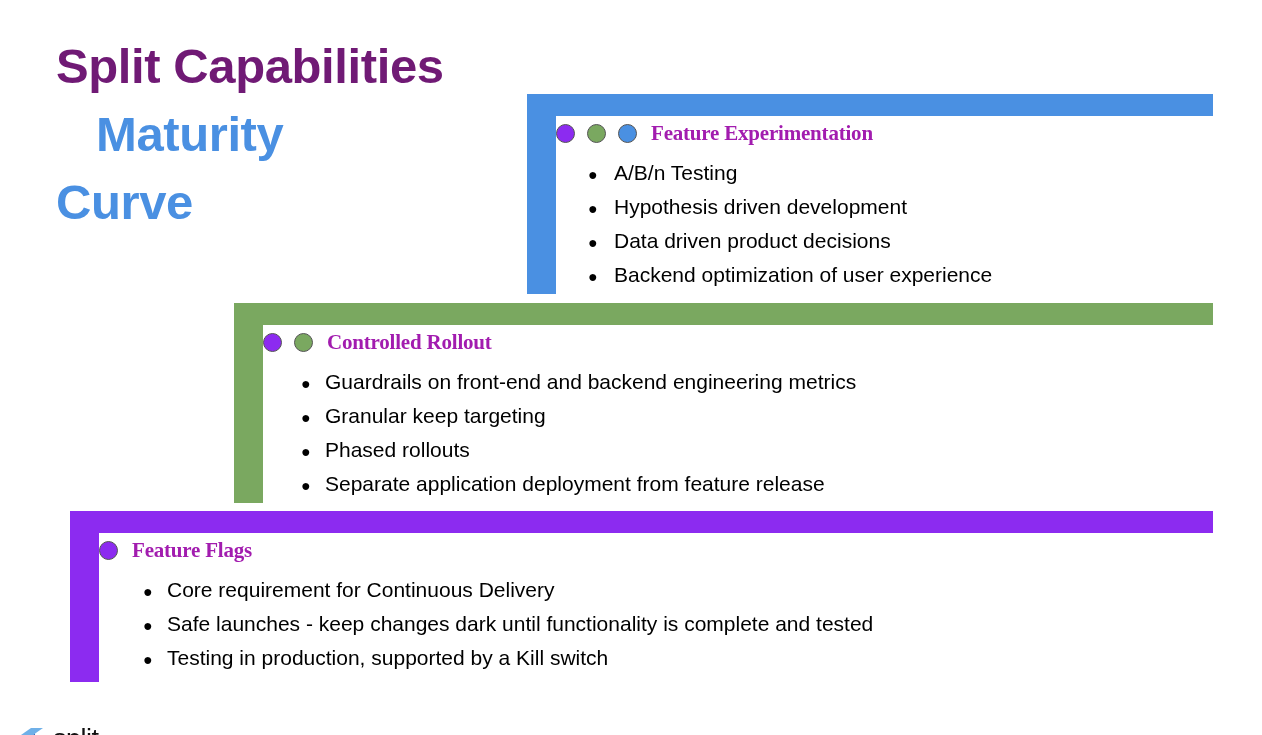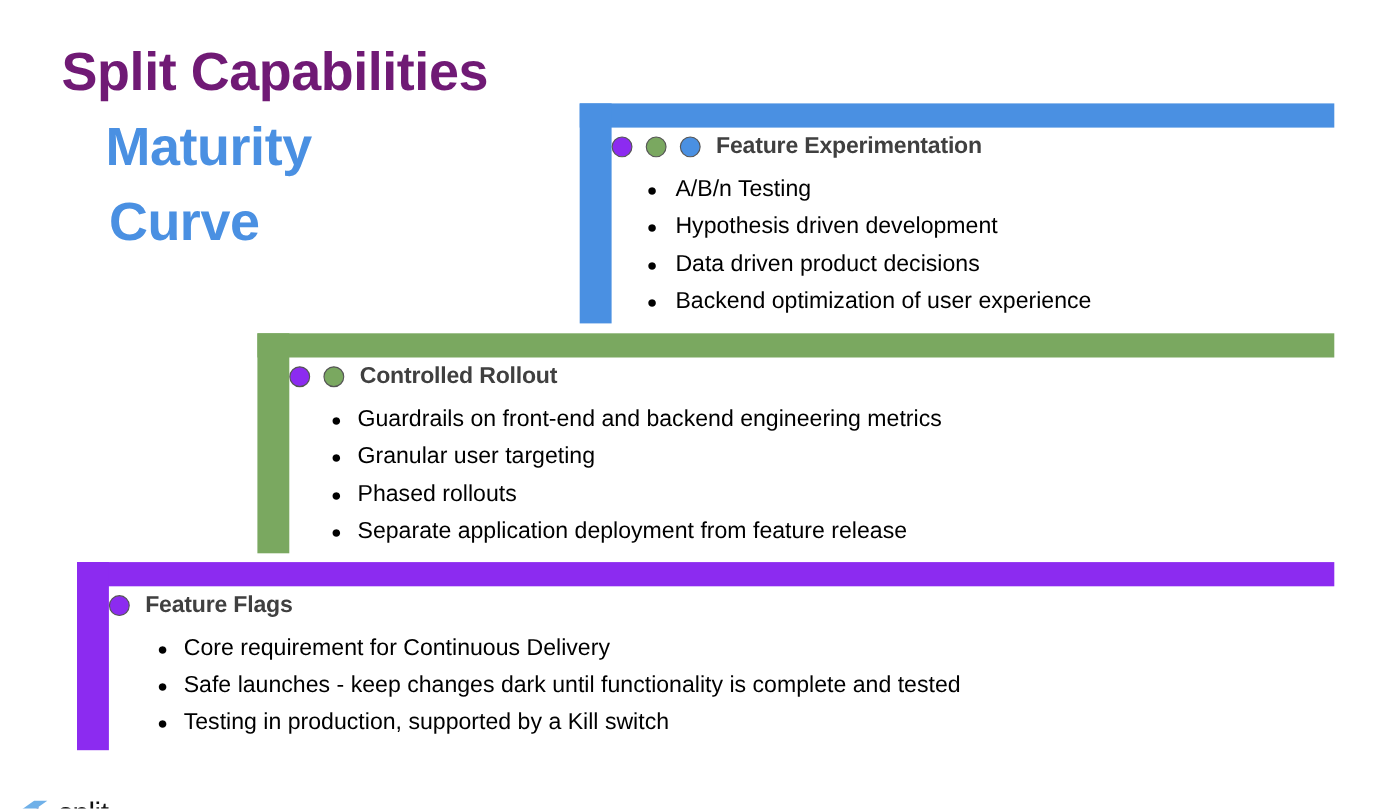--- a/index.html
+++ b/index.html
@@ -78,23 +78,24 @@
     border: 1.4px solid #555555;
     box-sizing: border-box;
     display: inline-block;
   }
   .dot + .dot {
     margin-left: 12px;
   }
   .tier-title {
     font-size: 21px;
     font-weight: 700;
-    color: #404040;
+    color: #a21caf;
     margin-left: 14px;
     letter-spacing: -0.2px;
+    font-family: Liberation Serif, serif;
   }
 
   .bullet-list {
     margin: 0;
     padding: 0;
     list-style: none;
   }
   .bullet-item {
     display: flex;
     align-items: baseline;
@@ -152,21 +153,21 @@
     margin-left: 9px;
     letter-spacing: -0.5px;
   }
 </style>
 </head>
 <body>
 
 <div id="title-block">
   <div class="title-line plain">Split Capabilities</div>
   <div class="title-line accent" style="color: rgb(74, 144, 226); margin-left: 40px;">Maturity</div>
-  <div class="title-line accent" style="color: rgb(74, 144, 226); margin-left: 43px;">Curve</div>
+  <div class="title-line accent" style="color: rgb(74, 144, 226);">Curve</div>
 </div>
 
 <div class="tier" id="tier-experimentation">
   <div class="arm-top" style="background: rgb(74, 144, 226);"></div>
   <div class="arm-left" style="background: rgb(74, 144, 226);"></div>
   <div class="tier-body">
     <div class="tier-header">
       <span class="dot-group">
         <span class="dot" style="background: rgb(140, 43, 240); border-color: rgb(85, 85, 85);"></span>
         <span class="dot" style="background: rgb(122, 168, 96); border-color: rgb(85, 85, 85);"></span>
@@ -206,21 +207,21 @@
       </span>
       <span class="tier-title">Controlled Rollout</span>
     </div>
     <ul class="bullet-list">
       <li class="bullet-item">
         <span class="bullet-mark">●</span>
         <span class="bullet-text">Guardrails on front-end and backend engineering metrics</span>
       </li>
       <li class="bullet-item">
         <span class="bullet-mark">●</span>
-        <span class="bullet-text">Granular user targeting</span>
+        <span class="bullet-text">Granular keep targeting</span>
       </li>
       <li class="bullet-item">
         <span class="bullet-mark">●</span>
         <span class="bullet-text">Phased rollouts</span>
       </li>
       <li class="bullet-item">
         <span class="bullet-mark">●</span>
         <span class="bullet-text">Separate application deployment from feature release</span>
       </li>
     </ul>

